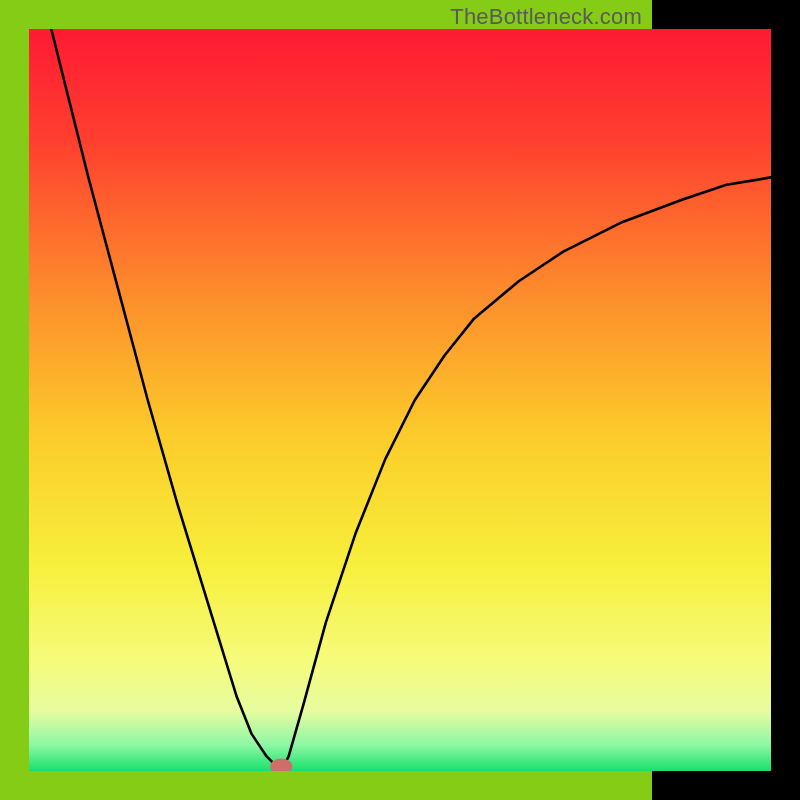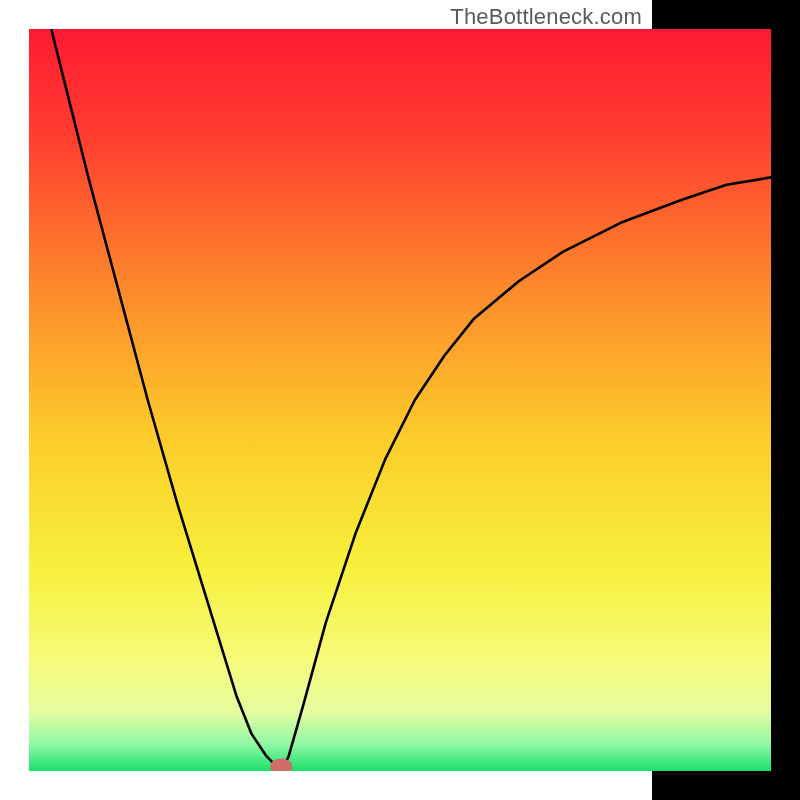--- a/index.html
+++ b/index.html
@@ -8,21 +8,21 @@
     width: 800px;
     height: 800px;
     background: #000;
     font-family: Arial, Helvetica, sans-serif;
     overflow: hidden;
   }
   .frame {
     position: relative;
     width: 652px;
     height: 800px;
-    background: #ffffff;
+    background: #84cc16;
   }
   .plot-area {
     position: absolute;
     left: 29px;
     top: 29px;
     width: 742px;
     height: 742px;
     overflow: hidden;
   }
   .watermark {

